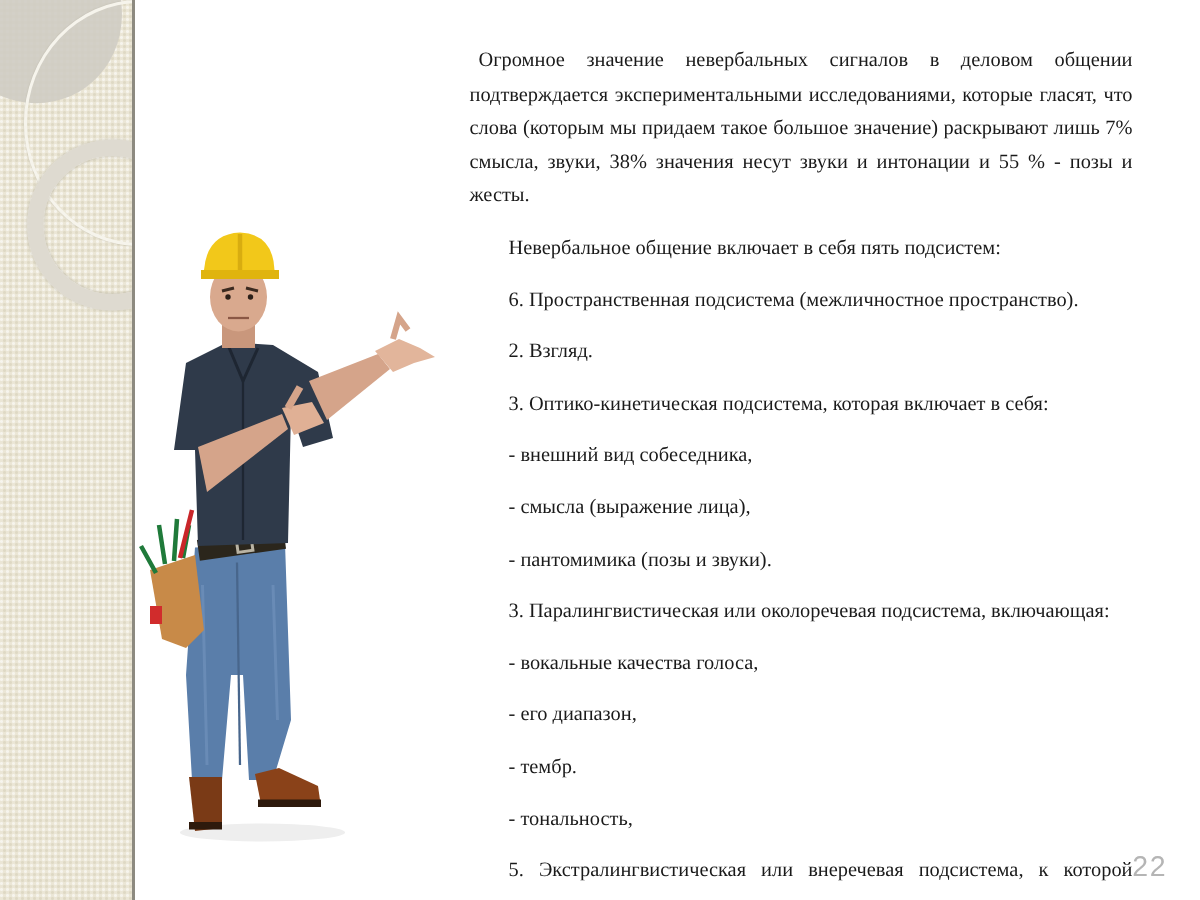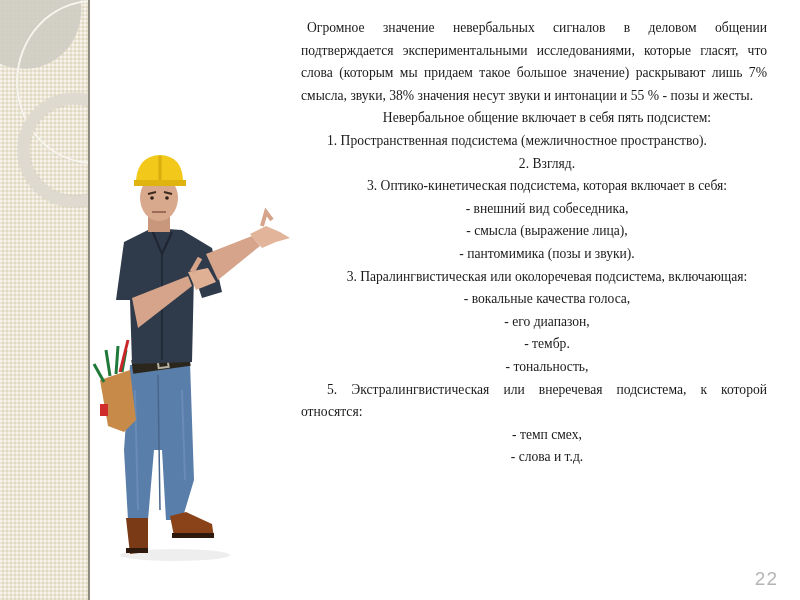--- a/index.html
+++ b/index.html
@@ -33,23 +33,23 @@
     border: 11px solid #dedad0; border-radius: 50%;
     box-shadow: inset 0 0 2px #b9b5a8, 0 0 2px #c4c0b2;
   }
   .figure {
     position: absolute; left: 90px; top: 150px; width: 210px; height: 420px;
   }
   .content {
     position: absolute; left: 301px; top: 17px; width: 466px;
     font-size: 13.6px; line-height: 22.6px; color: #1a1a1a;
   }
-  .content p { margin: 0; }
+  .content p { margin: 12px; }
   .just { text-align: justify; text-align-last: left; }
-  .ind { text-indent: 26px; text-align: center; }
+  .ind { text-indent: 26px; }
   .first { text-indent: 6px; text-align: justify; }
   .page-number {
     position: absolute; right: 22px; bottom: 10px;
     font-family: "Liberation Sans", "DejaVu Sans", sans-serif;
     font-size: 19px; color: #b5b5b5; letter-spacing: 1px;
   }
 </style>
 </head>
 <body>
 
@@ -102,21 +102,21 @@
 
     <path d="M46 30 Q48 6 70 5 Q92 6 93 30 Z" fill="#f2c81a"></path>
     <path d="M44 30 L96 30 L96 36 L44 36 Z" fill="#e0b40e"></path>
     <path d="M70 6 L70 30" stroke="#d8ad10" stroke-width="3"></path>
   </svg>
 </div>
 
 <div class="content">
   <p class="first">Огромное значение невербальных сигналов в деловом общении подтверждается экспериментальными исследованиями, которые гласят, что слова (которым мы придаем такое большое значение) раскрывают лишь 7% смысла, звуки, 38% значения несут звуки и интонации и 55 % - позы и жесты.</p>
   <p class="ind">Невербальное общение включает в себя пять подсистем:</p>
-  <p class="ind just">1. Пространственная подсистема (межличностное пространство).</p>
+  <p class="ind just">6. Пространственная подсистема (межличностное пространство).</p>
   <p class="ind">2. Взгляд.</p>
   <p class="ind">3. Оптико-кинетическая подсистема, которая включает в себя:</p>
   <p class="ind">- внешний вид собеседника,</p>
   <p class="ind">- смысла (выражение лица),</p>
   <p class="ind">- пантомимика (позы и звуки).</p>
   <p class="ind">3. Паралингвистическая или околоречевая подсистема, включающая:</p>
   <p class="ind">- вокальные качества голоса,</p>
   <p class="ind">- его диапазон,</p>
   <p class="ind">- тембр.</p>
   <p class="ind">- тональность,</p>

